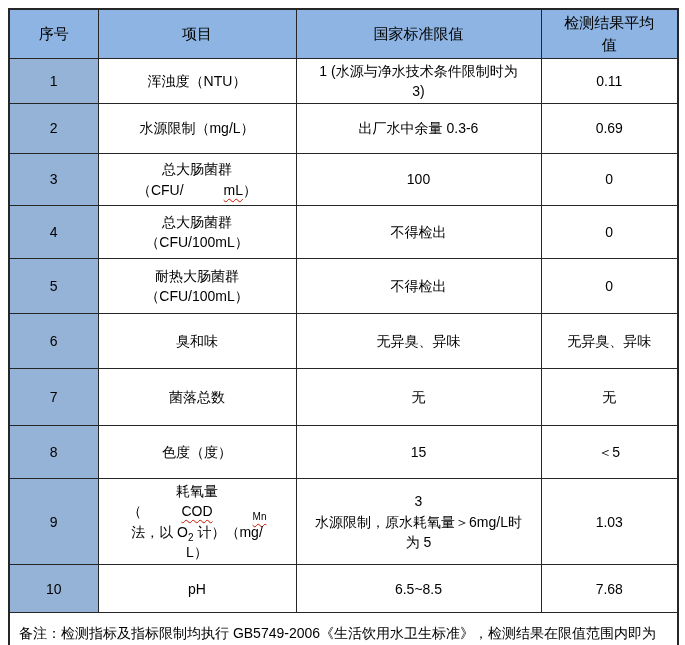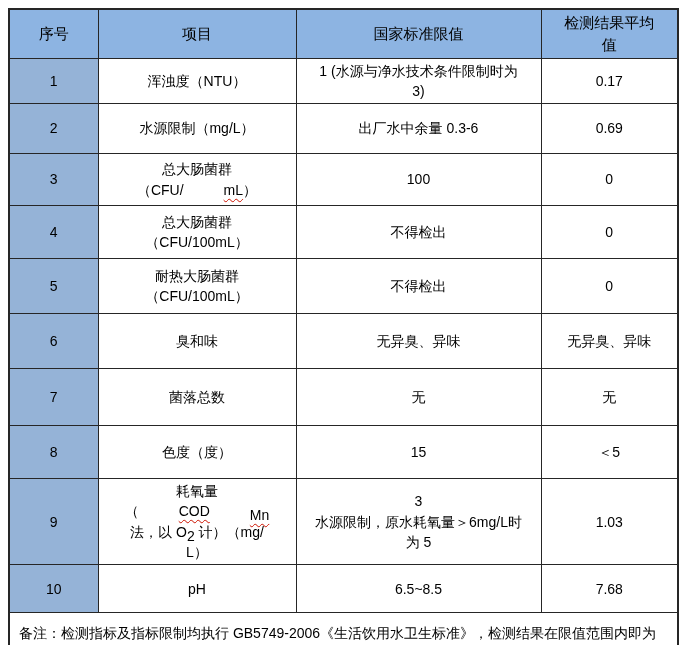--- a/index.html
+++ b/index.html
@@ -53,21 +53,21 @@
   }
   .spell{
     text-decoration-line:underline;
     text-decoration-style:wavy;
     text-decoration-color:var(--spell-color);
     text-decoration-thickness:1px;
     text-underline-offset:3px;
     text-decoration-skip-ink:none;
     margin-left:40px;
   }
-  sub{font-size:14px;line-height:0;}
+  sub{font-size:10px;line-height:0;}
 </style>
 </head>
 <body>
 
 <div class="page">
   <table class="report">
     <colgroup>
       <col style="width:89px">
       <col style="width:198px">
       <col style="width:245px">
@@ -79,21 +79,21 @@
           <th>项目</th>
           <th>国家标准限值</th>
           <th>检测结果平均值</th>
         </tr>
     </thead>
     <tbody>
         <tr>
           <td class="num">1</td>
           <td><span>浑浊度（NTU）</span></td>
           <td>1 (水源与净水技术条件限制时为 3)</td>
-          <td>0.17</td>
+          <td>0.11</td>
         </tr>
         <tr>
           <td class="num">2</td>
           <td><span>水源限制（mg/L）</span></td>
           <td>出厂水中余量 0.3-6</td>
           <td>0.69</td>
         </tr>
         <tr>
           <td class="num">3</td>
           <td><span>总大肠菌群（CFU/</span><span class="spell">mL</span><span>）</span></td>

